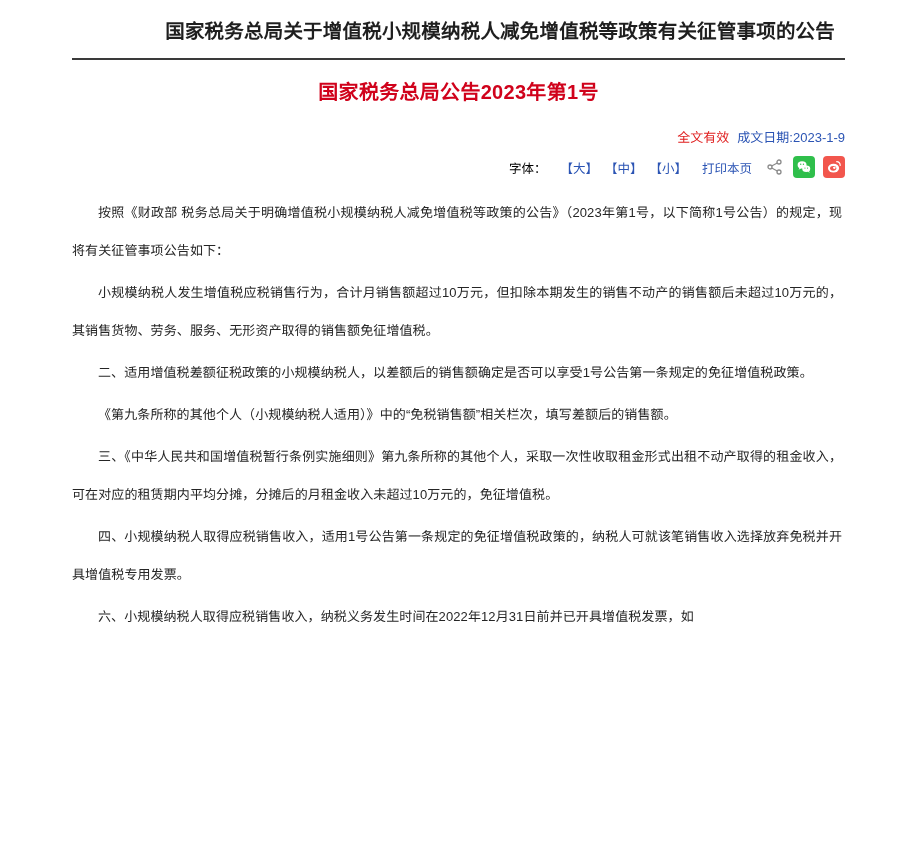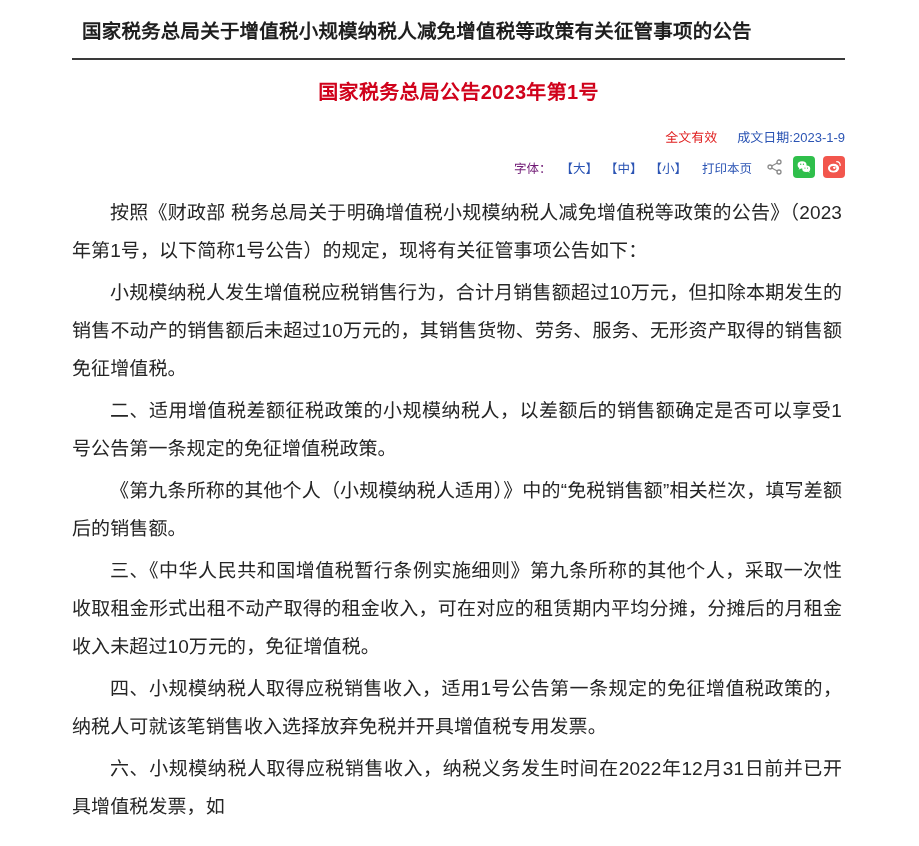--- a/index.html
+++ b/index.html
@@ -29,21 +29,21 @@
   .doc-header {
     padding: 0 74px 0 72px;
   }
 
   .doc-title {
     margin: 0;
     padding: 18px 10px 14px 10px;
     font-size: 19.5px;
     font-weight: bold;
     line-height: 1.35;
-    text-align: left;
+    text-align: right;
     color: #1f1f1f;
     letter-spacing: 0.2px;
   }
 
   .title-divider {
     height: 0;
     border-top: 2px solid #3a3a3a;
     margin: 0 0 0 0;
     width: 773px;
   }
@@ -56,21 +56,21 @@
     font-weight: bold;
     color: #d0021b;
     letter-spacing: 0.3px;
   }
 
   
   .doc-meta {
     display: flex;
     justify-content: flex-end;
     align-items: flex-end;
-    gap: 20px;
+    gap: 8px;
     padding: 18px 74px 0 0;
     font-size: 13px;
   }
   .meta-status {
     color: #e02020;
     white-space: nowrap;
   }
   .meta-date {
     color: #2b54b4;
     white-space: nowrap;
@@ -80,22 +80,22 @@
   .doc-toolbar {
     display: flex;
     justify-content: flex-end;
     align-items: center;
     gap: 7px;
     padding: 10px 74px 0 0;
     font-size: 12.5px;
     color: #2b54b4;
   }
   .toolbar-label {
-    color: #701a75;
-    margin-right: 2px;
+    color: #000000;
+    margin-right: 7px;
     white-space: nowrap;
   }
   .font-size-btn {
     color: #2b54b4;
     cursor: pointer;
     text-decoration: none;
     white-space: nowrap;
     padding: 0;
   }
   .print-link {
@@ -131,21 +131,21 @@
   .sq-wechat { background: #2fbf4b; }
   .sq-weibo  { background: #f2564d; }
 
   
   .doc-body {
     padding: 16px 74px 0 72px;
   }
   .doc-body p {
     margin: 0 3px 0 0;
     padding: 0 0 4px 0;
-    font-size: 19px;
+    font-size: 13px;
     line-height: 38px;
     color: #252525;
     text-indent: 2em;
     text-align: justify;
     text-justify: inter-ideograph;
     letter-spacing: 0.1px;
   }
 </style>
 </head>
 <body>

